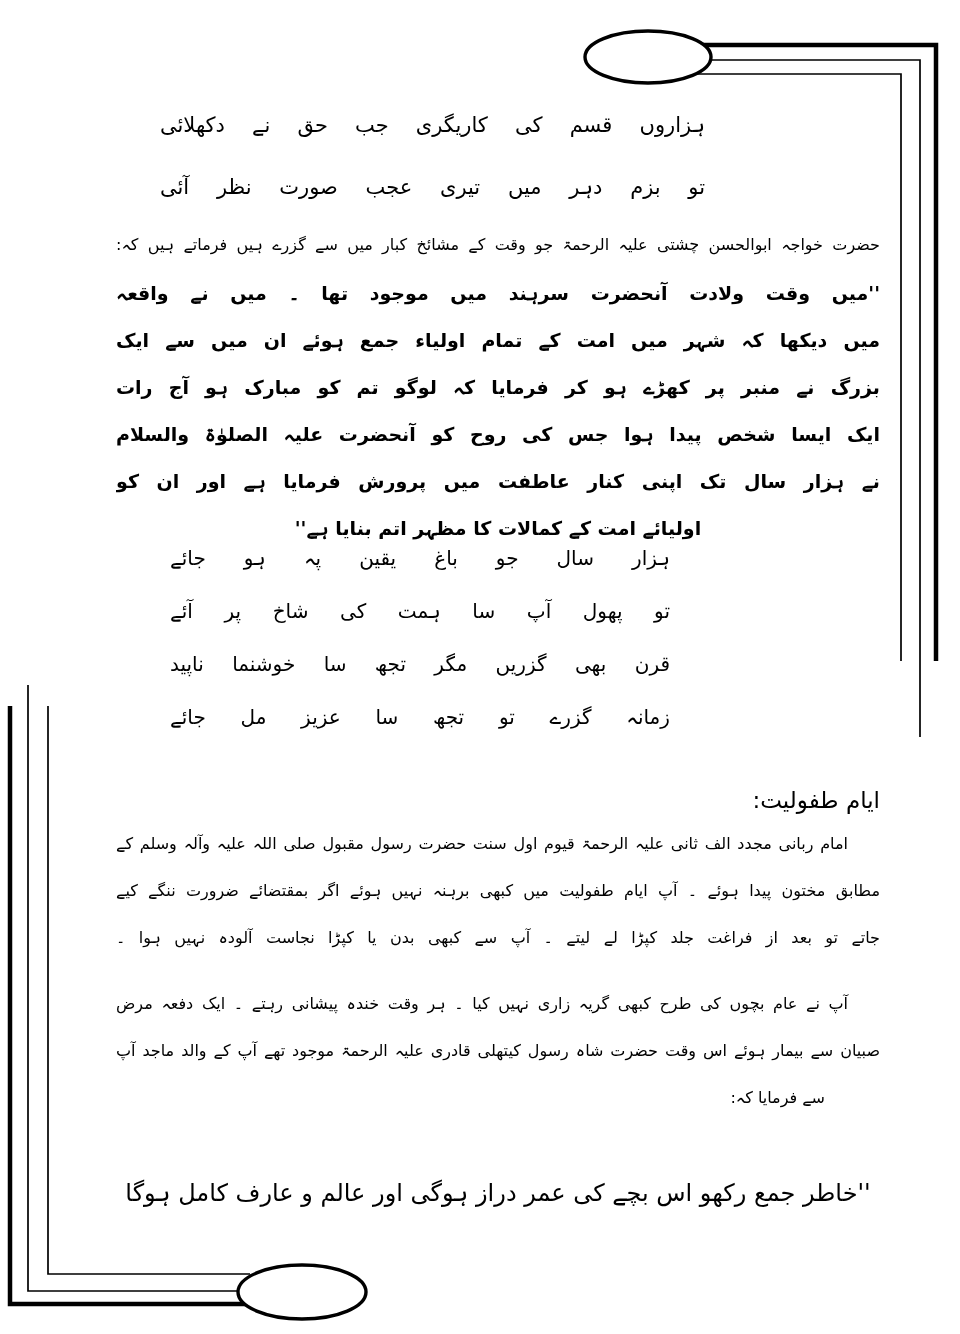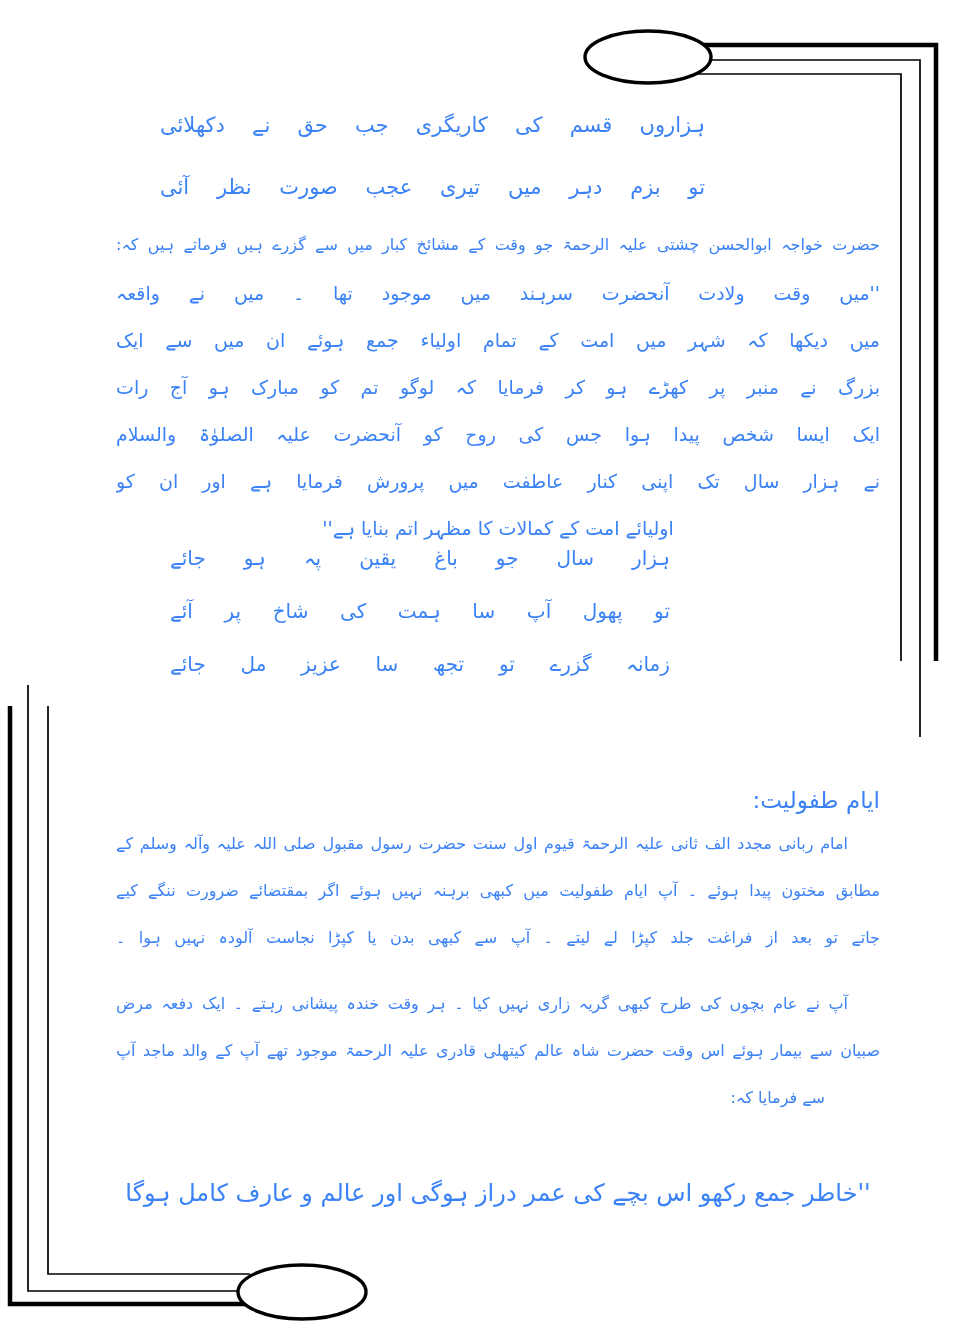--- a/index.html
+++ b/index.html
@@ -1,21 +1,21 @@
 <!DOCTYPE html>
 <html lang="ur" dir="rtl"><head>
 <meta charset="utf-8">
 <style>
   html, body { margin: 0; padding: 0; background: #ffffff; }
   .page {
     position: relative;
     width: 960px;
     height: 1334px;
     background: #ffffff;
-    color: #3b82f6;
+    color: #000000;
     font-family: "DejaVu Sans", sans-serif;
     direction: rtl;
     overflow: hidden;
   }
   .ornaments {
     position: absolute;
     inset: 0;
     width: 960px;
     height: 1334px;
     pointer-events: none;
@@ -31,21 +31,21 @@
   .couplet { right: 255px; width: 545px; top: 94px; font-size: 21px; }
   .couplet .line { line-height: 62px; height: 62px; }
 
   
   .prose-col { right: 80px; width: 764px; }
 
   .intro { top: 222px; font-size: 16px; }
   .intro .line { line-height: 46px; height: 46px; }
 
   .quote1 { top: 270px; font-size: 19px; }
-  .quote1 .line { line-height: 47px; height: 47px; }
+  .quote1 .line { line-height: 47px; height: 47px; font-weight: bold; }
 
   .poem { right: 290px; width: 500px; top: 532px; font-size: 20px; }
   .poem .line { line-height: 53px; height: 53px; }
 
   .heading { right: 80px; top: 776px; font-size: 23px; line-height: 48px; }
 
   .para { font-size: 16px; }
   .para .line { line-height: 47px; height: 47px; }
   .para1 { top: 820px; }
   .para2 { top: 980px; }
@@ -94,34 +94,35 @@
     <div class="line j">میں دیکھا کہ شہر میں امت کے تمام اولیاء جمع ہوئے ان میں سے ایک</div>
     <div class="line j">بزرگ نے منبر پر کھڑے ہو کر فرمایا کہ لوگو تم کو مبارک ہو آج رات</div>
     <div class="line j">ایک ایسا شخص پیدا ہوا جس کی روح کو آنحضرت علیہ الصلوٰۃ والسلام</div>
     <div class="line j">نے ہزار سال تک اپنی کنار عاطفت میں پرورش فرمایا ہے اور ان کو</div>
     <div class="line c">اولیائے امت کے کمالات کا مظہر اتم بنایا ہے''</div>
   </div>
 
   <div class="block poem">
     <div class="line j">ہزار سال جو باغ یقین پہ ہو جائے</div>
     <div class="line j">تو پھول آپ سا ہمت کی شاخ پر آئے</div>
+    <div class="line j">قرن بھی گزریں مگر تجھ سا خوشنما ناپید</div>
     <div class="line j">زمانہ گزرے تو تجھ سا عزیز مل جائے</div>
   </div>
 
   <div class="block heading">ایام طفولیت:</div>
 
   <div class="block prose-col para para1">
     <div class="line j indent-first">امام ربانی مجدد الف ثانی علیہ الرحمۃ قیوم اول سنت حضرت رسول مقبول صلی اللہ علیہ وآلہ وسلم کے</div>
     <div class="line j">مطابق مختون پیدا ہوئے ۔ آپ ایام طفولیت میں کبھی برہنہ نہیں ہوئے اگر بمقتضائے ضرورت ننگے کیے</div>
     <div class="line j">جاتے تو بعد از فراغت جلد کپڑا لے لیتے ۔ آپ سے کبھی بدن یا کپڑا نجاست آلودہ نہیں ہوا ۔</div>
   </div>
 
   <div class="block prose-col para para2">
     <div class="line j indent-first">آپ نے عام بچوں کی طرح کبھی گریہ زاری نہیں کیا ۔ ہر وقت خندہ پیشانی رہتے ۔ ایک دفعہ مرض</div>
-    <div class="line j">صبیان سے بیمار ہوئے اس وقت حضرت شاہ عالم کیتھلی قادری علیہ الرحمۃ موجود تھے آپ کے والد ماجد آپ</div>
+    <div class="line j">صبیان سے بیمار ہوئے اس وقت حضرت شاہ رسول کیتھلی قادری علیہ الرحمۃ موجود تھے آپ کے والد ماجد آپ</div>
     <div class="line r speech-intro">سے فرمایا کہ:</div>
   </div>
 
   <div class="block prose-col closing">
     <div class="line c">''خاطر جمع رکھو اس بچے کی عمر دراز ہوگی اور عالم و عارف کامل ہوگا</div>
   </div>
 
 </div>
 
 </body></html>

